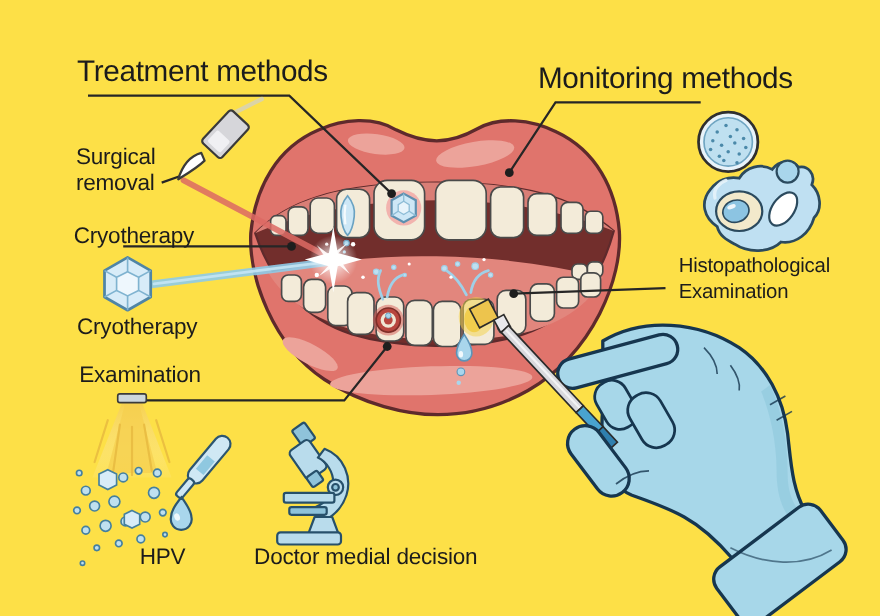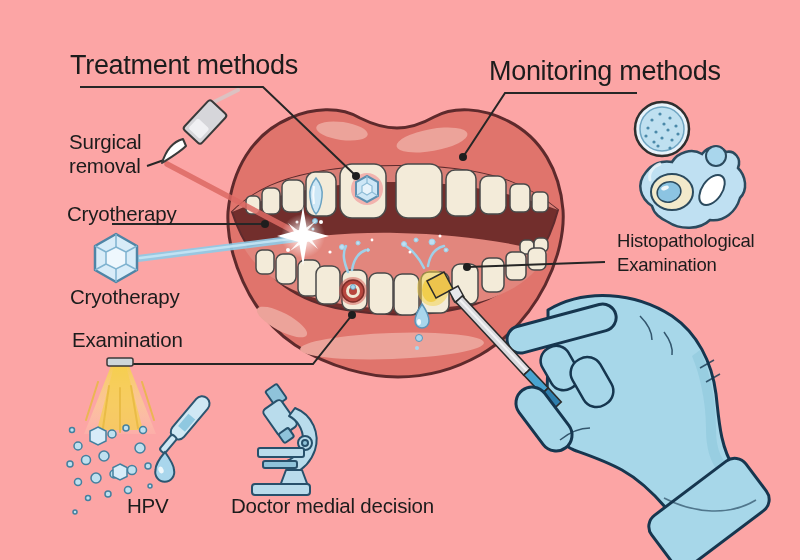--- a/index.html
+++ b/index.html
@@ -1,17 +1,17 @@
 <!DOCTYPE html>
 <html><head>
 <meta charset="utf-8">
 <title>Oral lesion treatment and monitoring diagram</title>
 <style>
   html,body{margin:0;padding:0;background:#fff;}
-  .canvas{position:relative;width:800px;height:560px;background:#fca5a5;overflow:hidden;
+  .canvas{position:relative;width:800px;height:560px;background:#fde047;overflow:hidden;
           font-family:"Liberation Sans","DejaVu Sans",sans-serif;}
   svg text{fill:#1c1c1c;font-family:"Liberation Sans","DejaVu Sans",sans-serif;font-weight:500;}
   .heading{font-size:27px;letter-spacing:-0.3px;}
   .label{font-size:20.5px;letter-spacing:-0.2px;}
   .label-sm{font-size:18.5px;letter-spacing:-0.2px;}
 </style>
 </head>
 <body>
 
 <div class="canvas">

